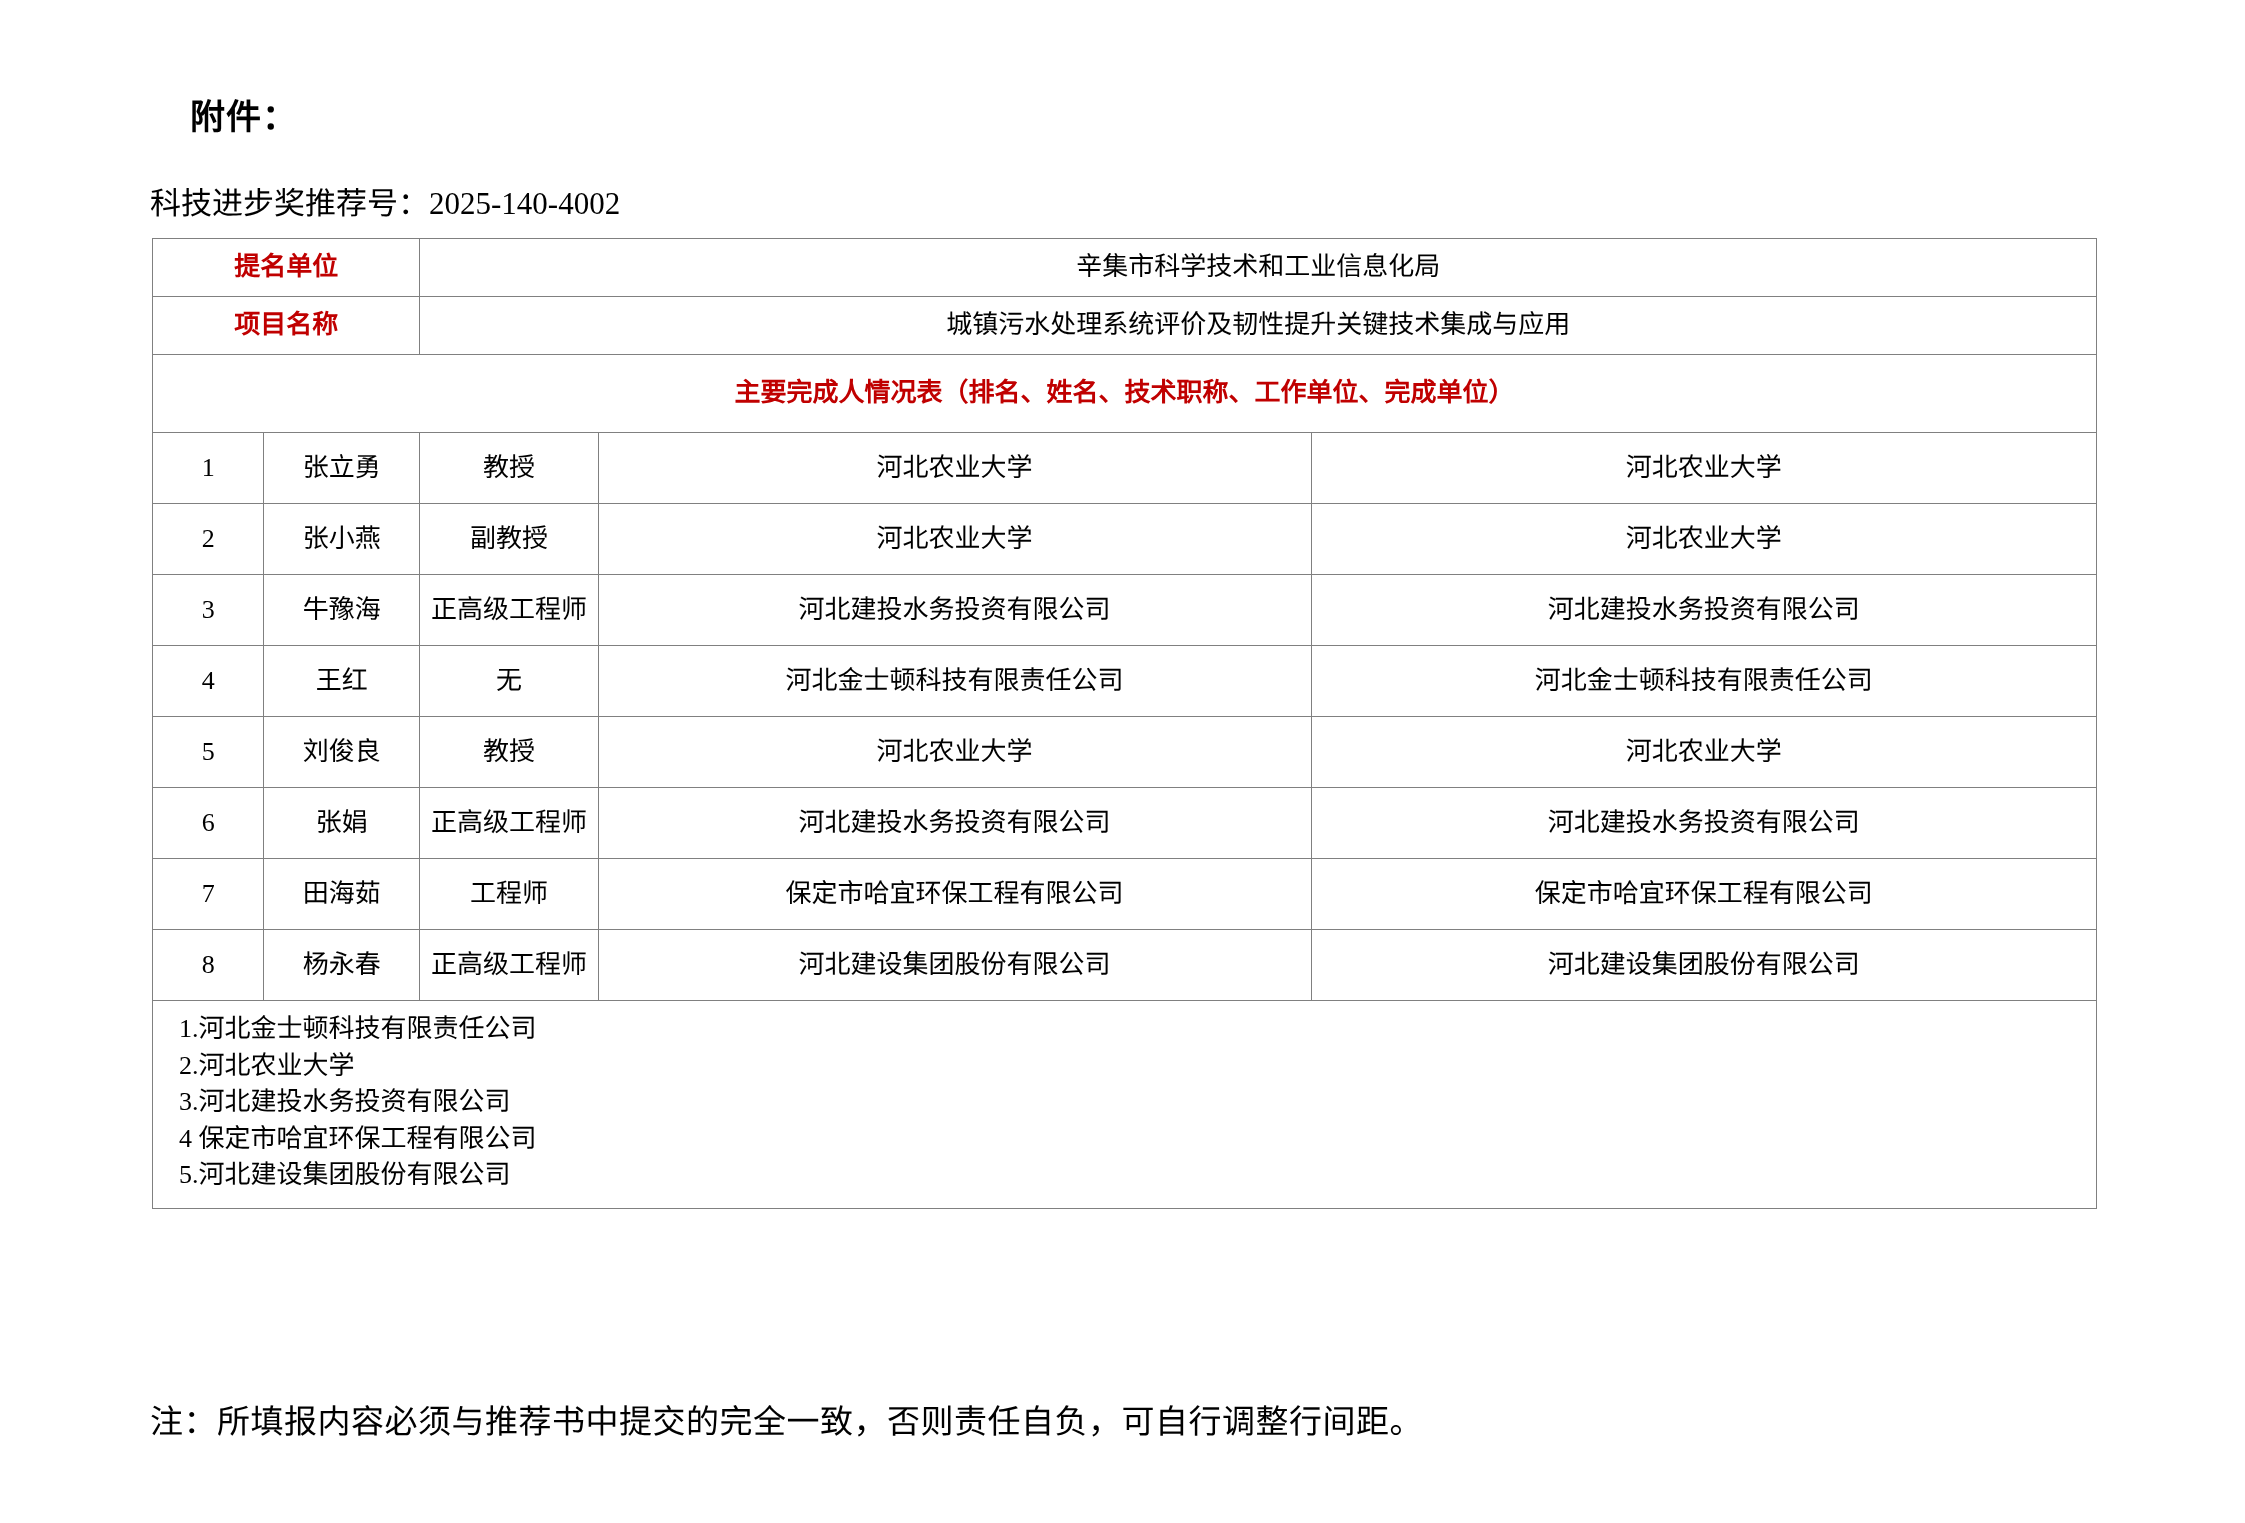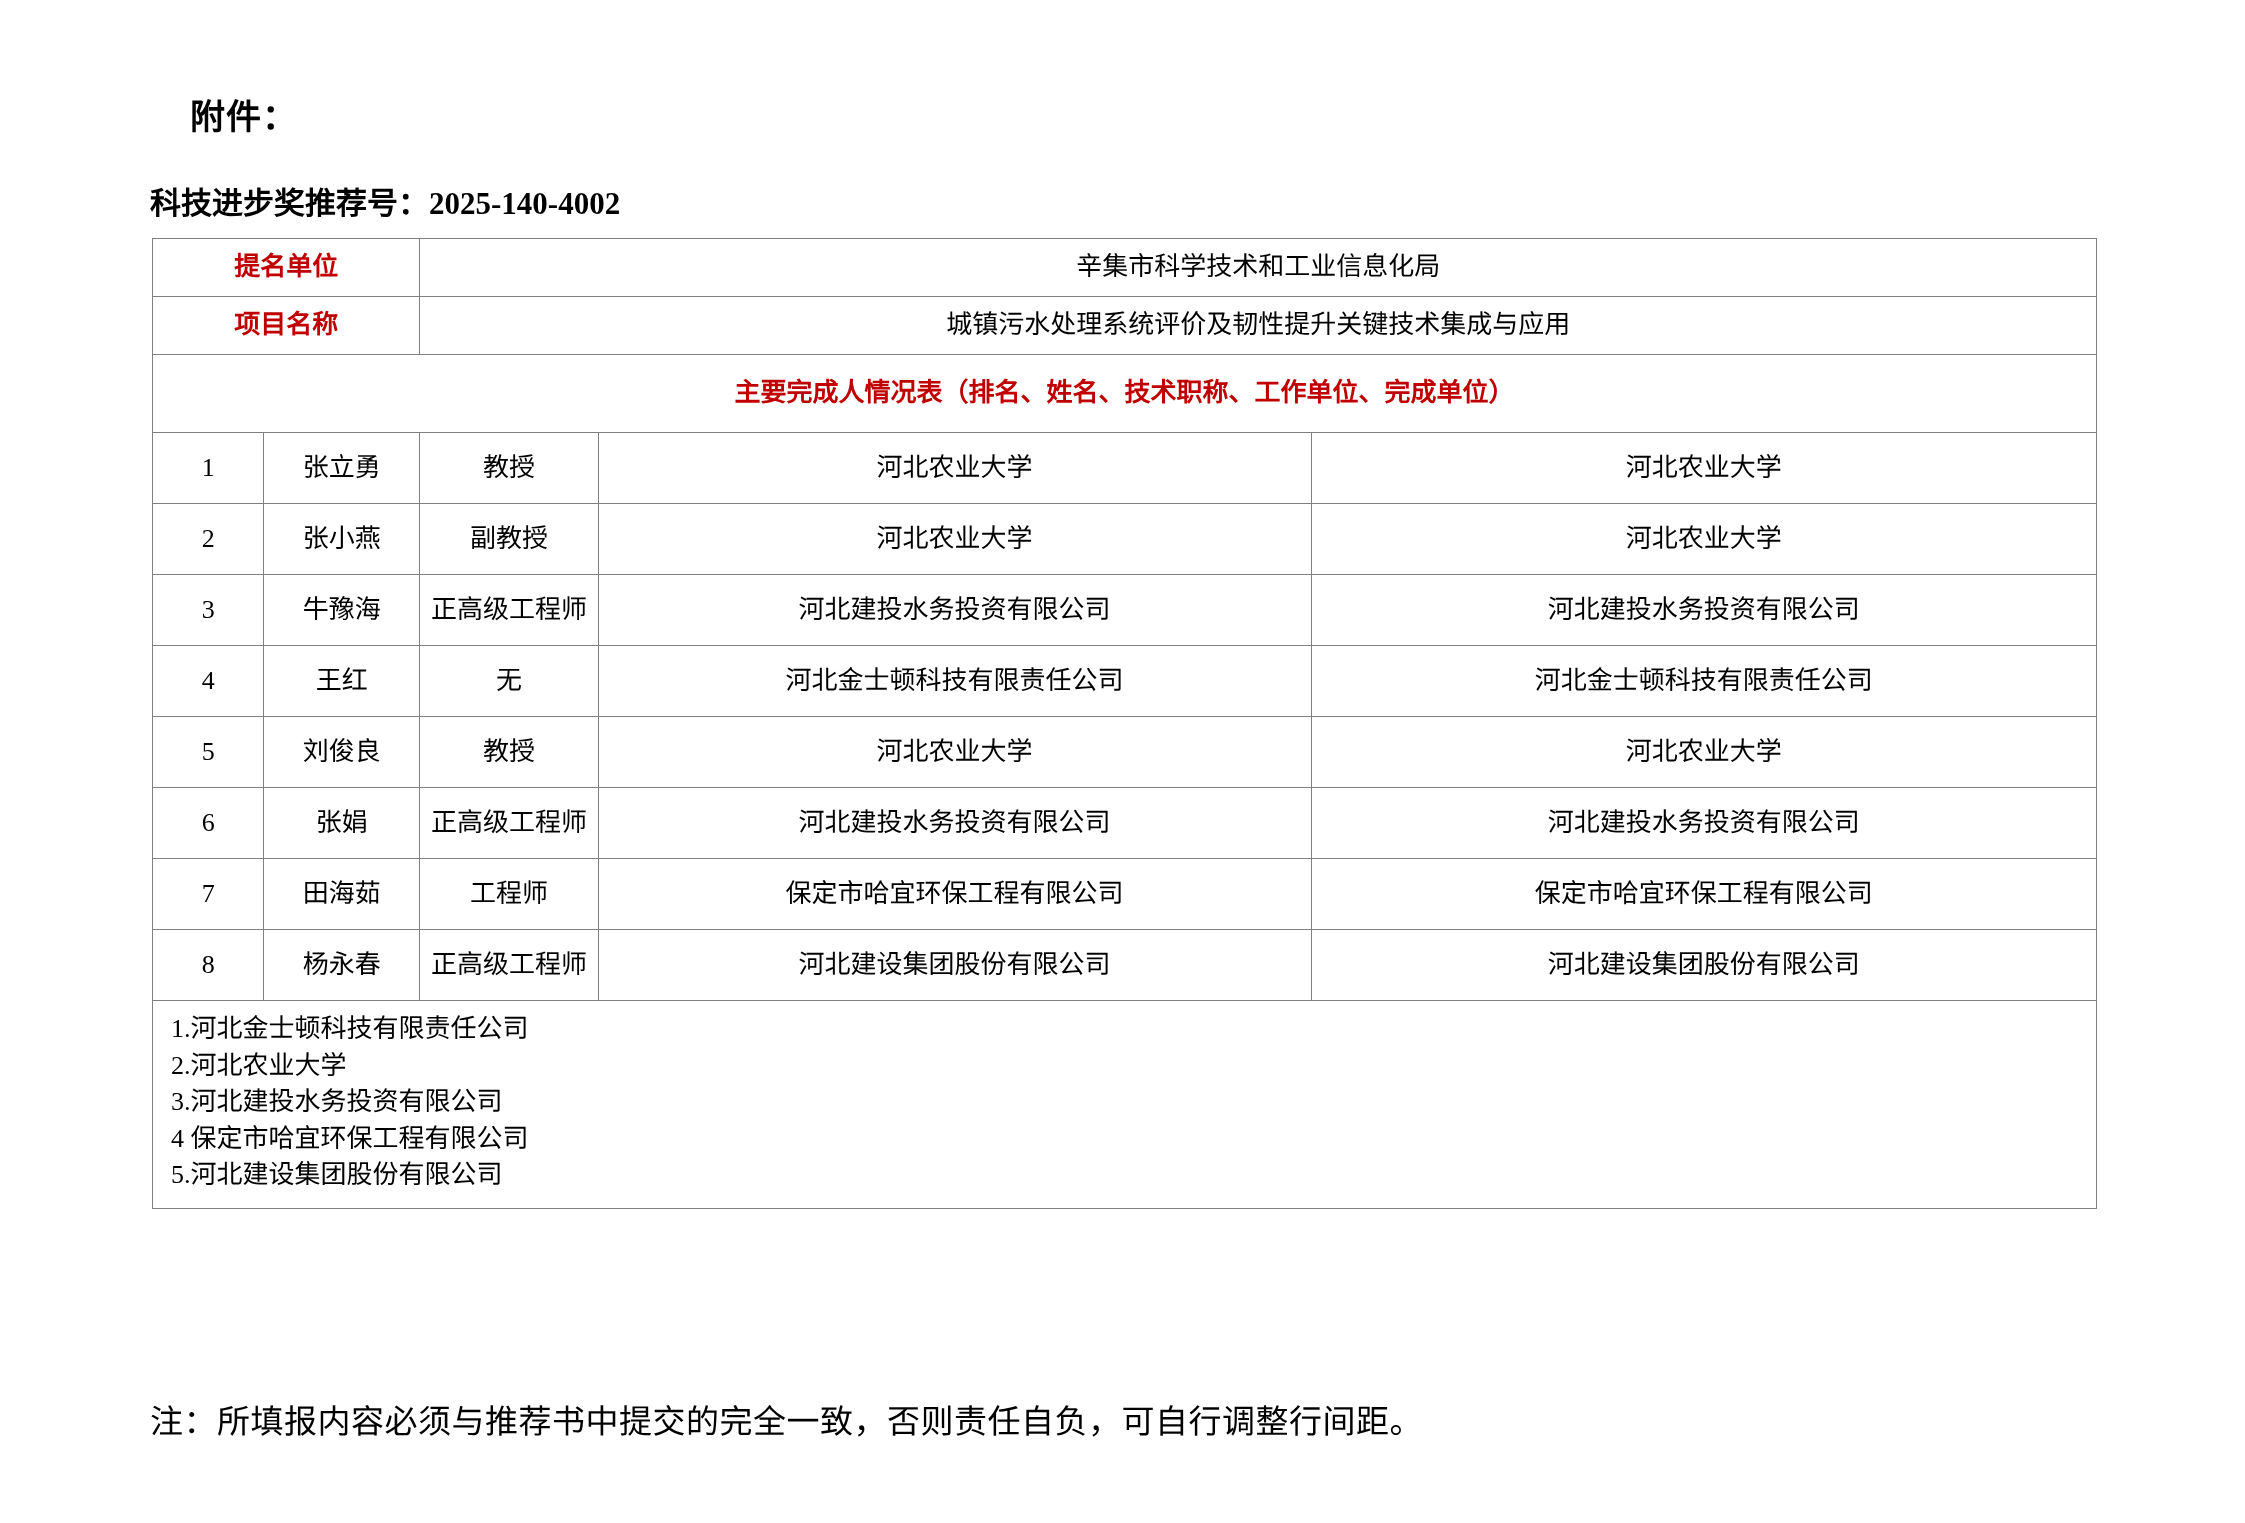--- a/index.html
+++ b/index.html
@@ -28,21 +28,21 @@
     font-size: 35px;
     font-weight: bold;
     letter-spacing: 1px;
     margin-left: 40px;
   }
   .rec-line {
     position: absolute;
     left: 150px;
     top: 178px;
     font-size: 31px;
-    font-weight: bold;
+    font-weight: normal;
   }
   .rec-line .num {
     font-family: "Liberation Serif", serif;
   }
   table.doc {
     position: absolute;
     left: 152px;
     top: 238px;
     width: 1945px;
     border-collapse: collapse;
@@ -70,21 +70,21 @@
   .col-title { width: 160px; }
   .col-work { width: 640px; }
   .col-done { width: 705px; }
   .data-row td { height: 58px; }
   .unit-list {
     text-align: left !important;
     padding: 10px 14px 14px 18px !important;
     font-size: 25px;
     line-height: 1.45;
   }
-  .unit-list div { padding: 2px 0; }
+  .unit-list div { padding: 2px 0; margin-left: 8px; }
   .note {
     position: absolute;
     left: 150px;
     top: 1395px;
     font-size: 33px;
     font-weight: normal;
     letter-spacing: 0.5px;
   }
 </style>
 </head>

